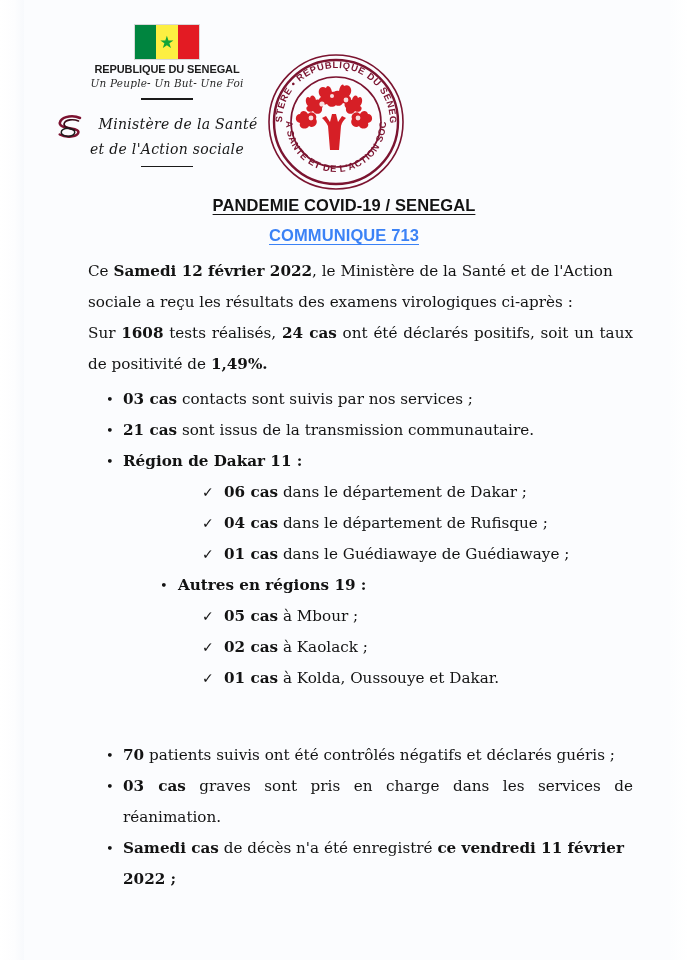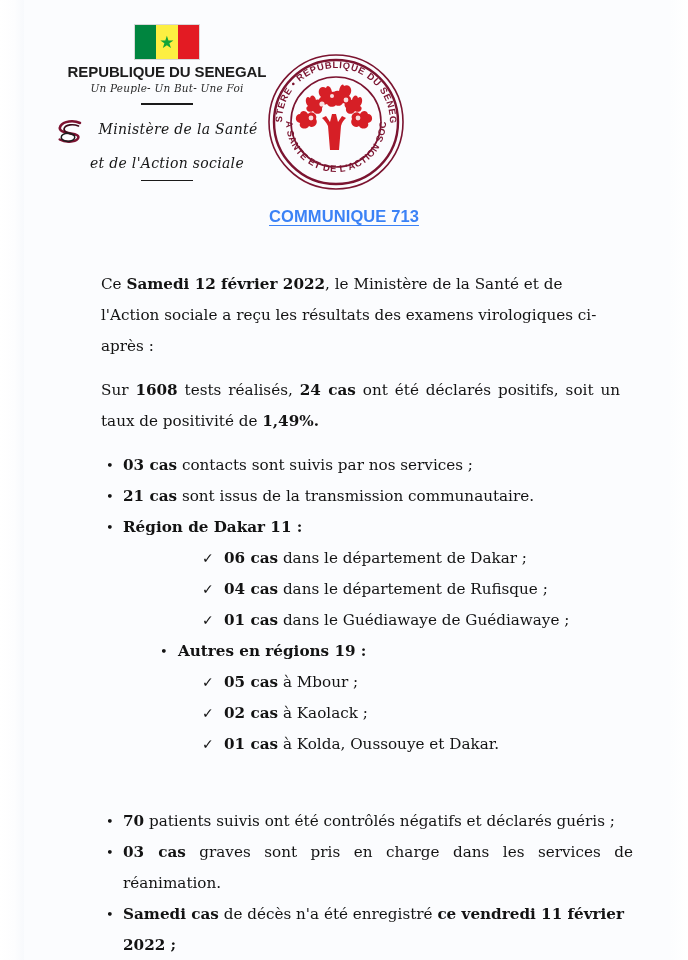--- a/index.html
+++ b/index.html
@@ -62,21 +62,21 @@
   .flag-star {
     position: absolute;
     left: 50%; top: 50%;
     transform: translate(-50%, -50%);
     font-size: 17px;
     line-height: 1;
     color: #13a538;
   }
   .republic-line {
     font-family: "Liberation Sans", sans-serif;
-    font-size: 15px;
+    font-size: 11px;
     font-weight: bold;
     letter-spacing: -0.1px;
     color: #1c1c1c;
     margin-top: 3px;
   }
   .motto-line {
     font-family: "DejaVu Serif", serif;
     font-style: italic;
     font-size: 10.5px;
     color: #2a2a2a;
@@ -109,21 +109,21 @@
     font-size: 14px;
     color: #171717;
     margin-left: 22px;
     letter-spacing: 0.3px;
   }
   .ministry-name-2 {
     font-family: "DejaVu Serif", serif;
     font-style: italic;
     font-size: 14px;
     color: #171717;
-    margin-top: 17px;
+    margin-top: 8px;
     letter-spacing: 0.3px;
   }
 
   
   .stamp {
     position: absolute;
     left: 266px;
     top: 52px;
     width: 140px;
     height: 140px;
@@ -176,21 +176,21 @@
     left: 88px;
     top: 256px;
     width: 545px;
     font-family: "DejaVu Serif", serif;
     font-size: 15.2px;
     color: #131313;
   }
   .para {
     line-height: 31px;
     text-align: justify;
-    margin: 13px;
+    margin: 0;
   }
   .para.intro { text-align: left; }
   b, strong { font-weight: bold; }
 
   ul.lvl1 {
     list-style: none;
     margin: 4px 0 0 0;
     padding: 0;
   }
   ul.lvl1 > li {
@@ -325,20 +325,21 @@
         <circle cx="80" cy="48" r="2.4"></circle>
         <circle cx="66" cy="44" r="2"></circle>
         <circle cx="92" cy="66" r="2.4"></circle>
         <circle cx="45" cy="66" r="2.4"></circle>
       </g>
     </svg>
 
   </div>
 
   <div class="titles">
+    <div class="doc-title">PANDEMIE COVID-19 / SENEGAL</div>
     <div class="doc-subtitle">COMMUNIQUE 713</div>
   </div>
 
   <div class="body-wrap">
 
     <p class="para intro">
       <span>Ce </span><b>Samedi 12 février 2022</b><span>, le Ministère de la Santé et de l'Action sociale a reçu les résultats des examens virologiques ci-après :</span>
     </p>
 
     <p class="para">

